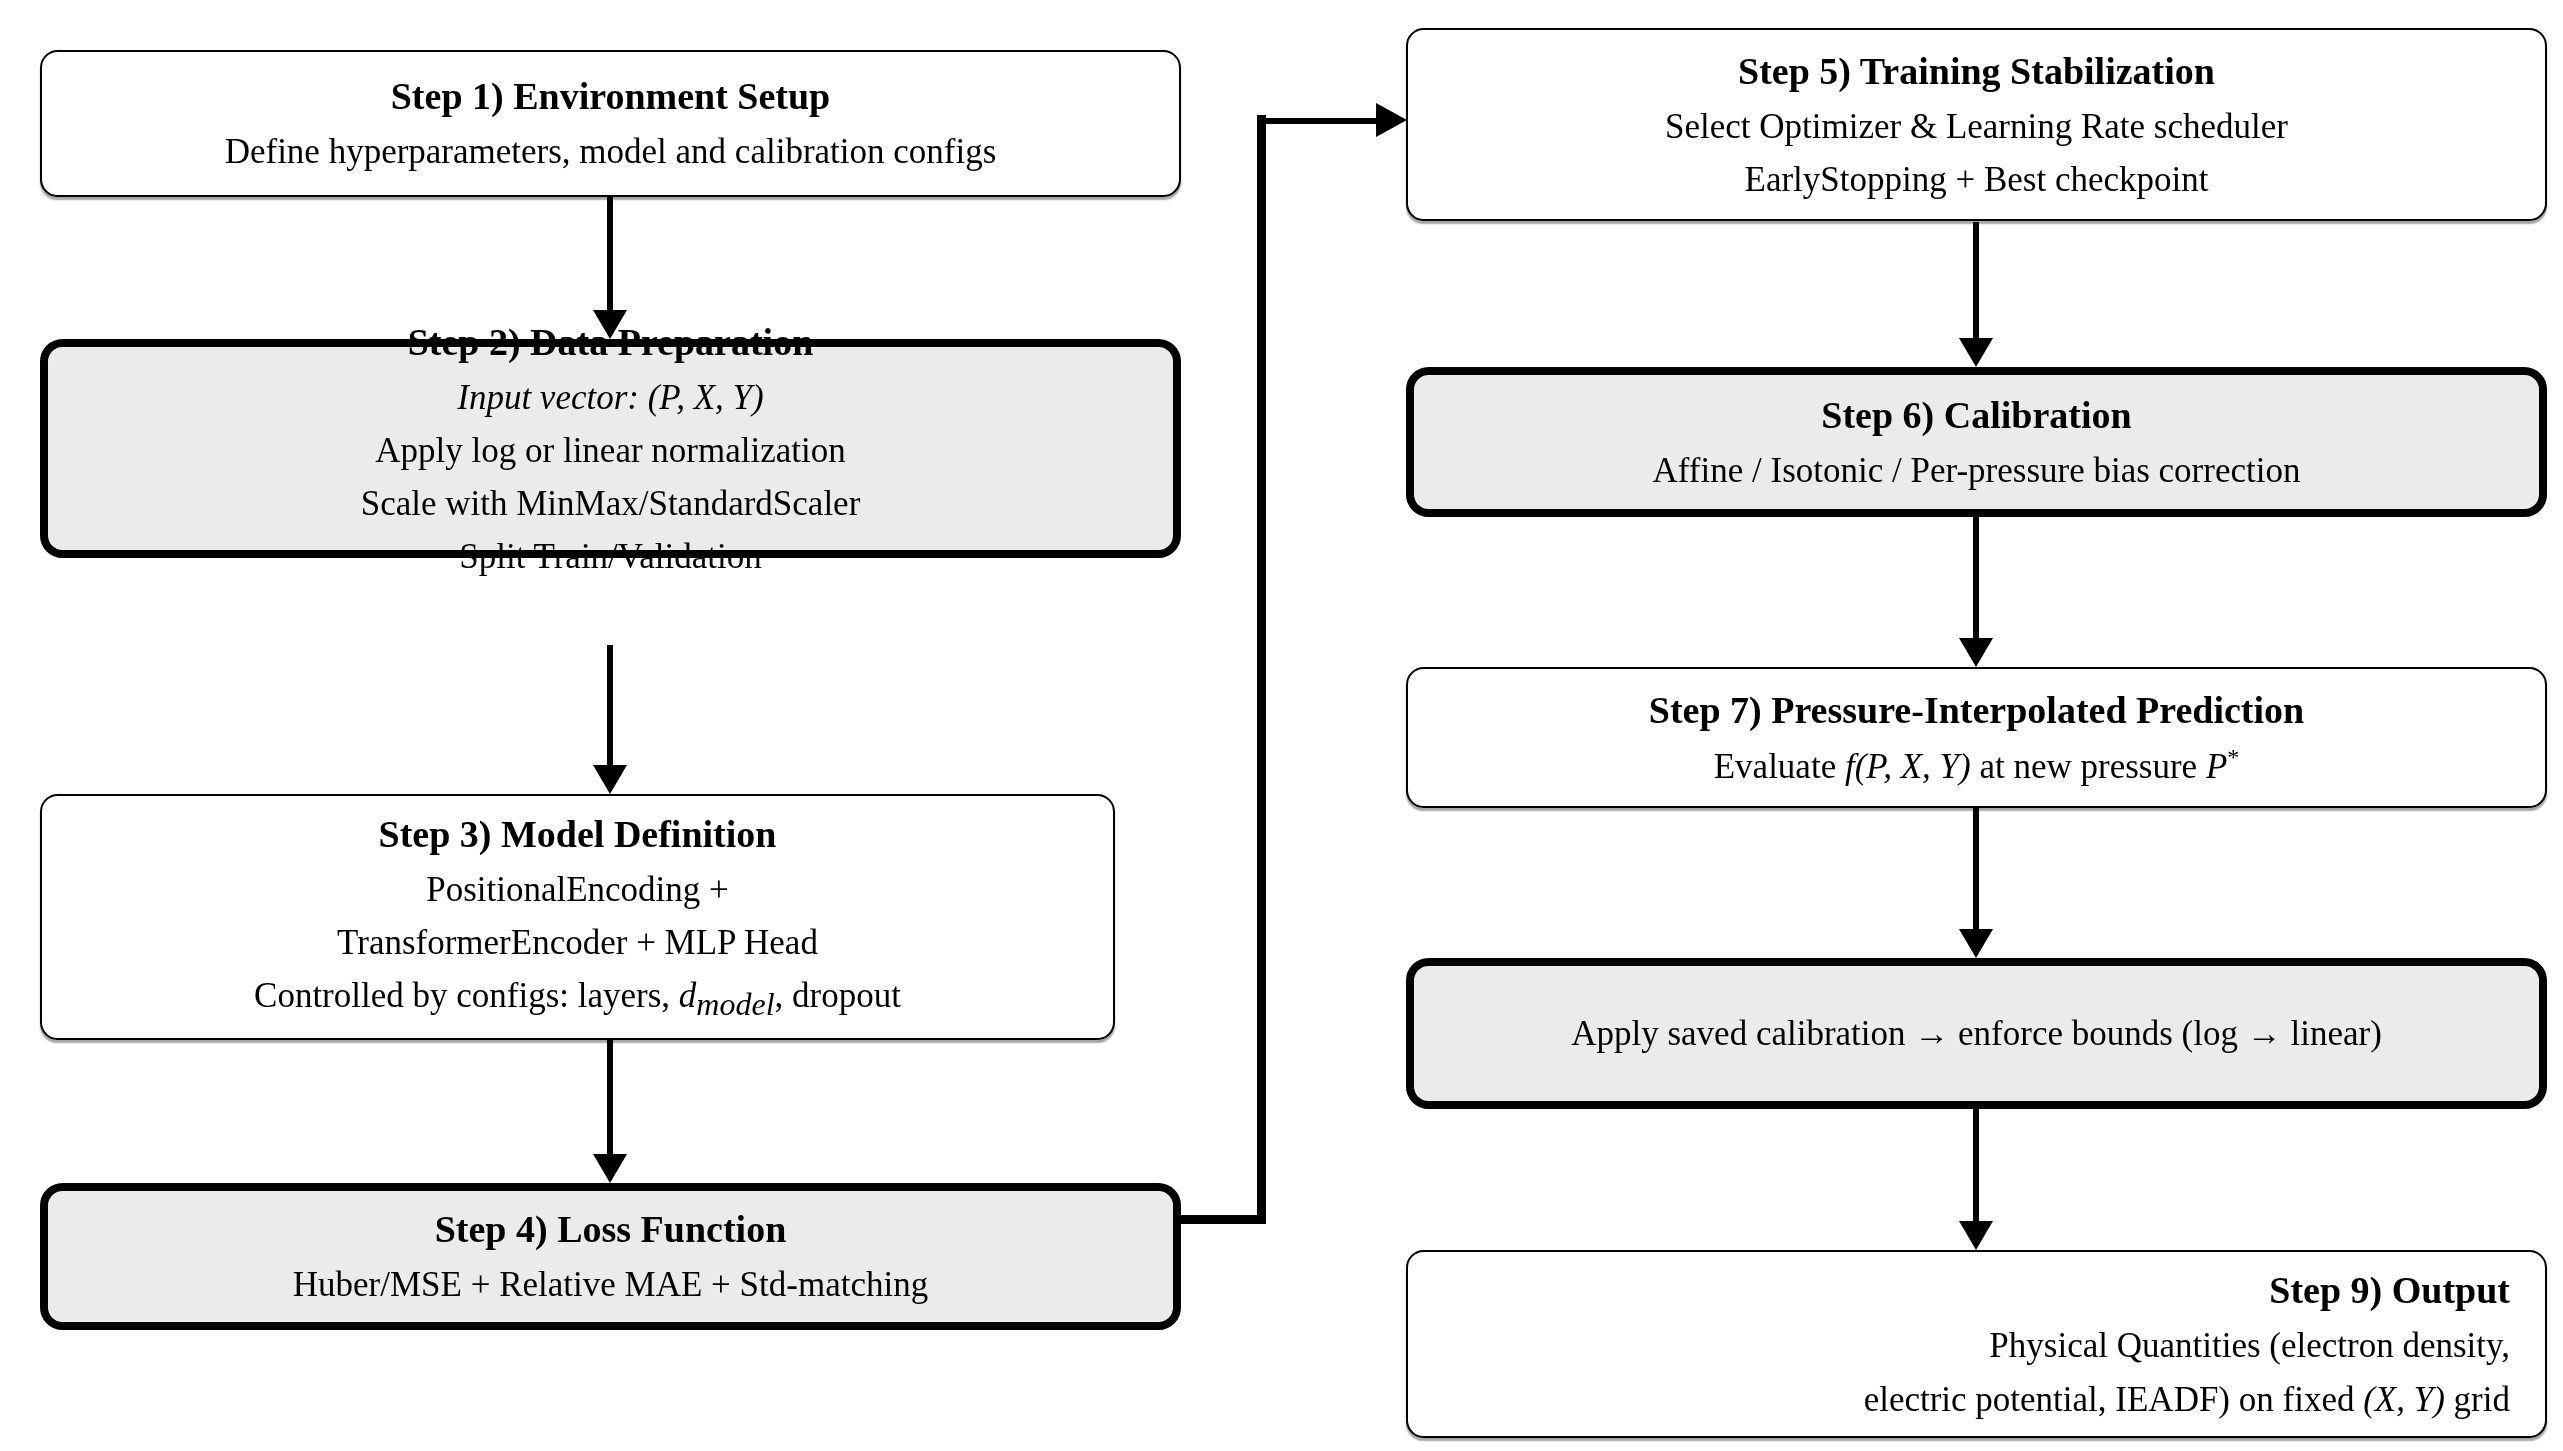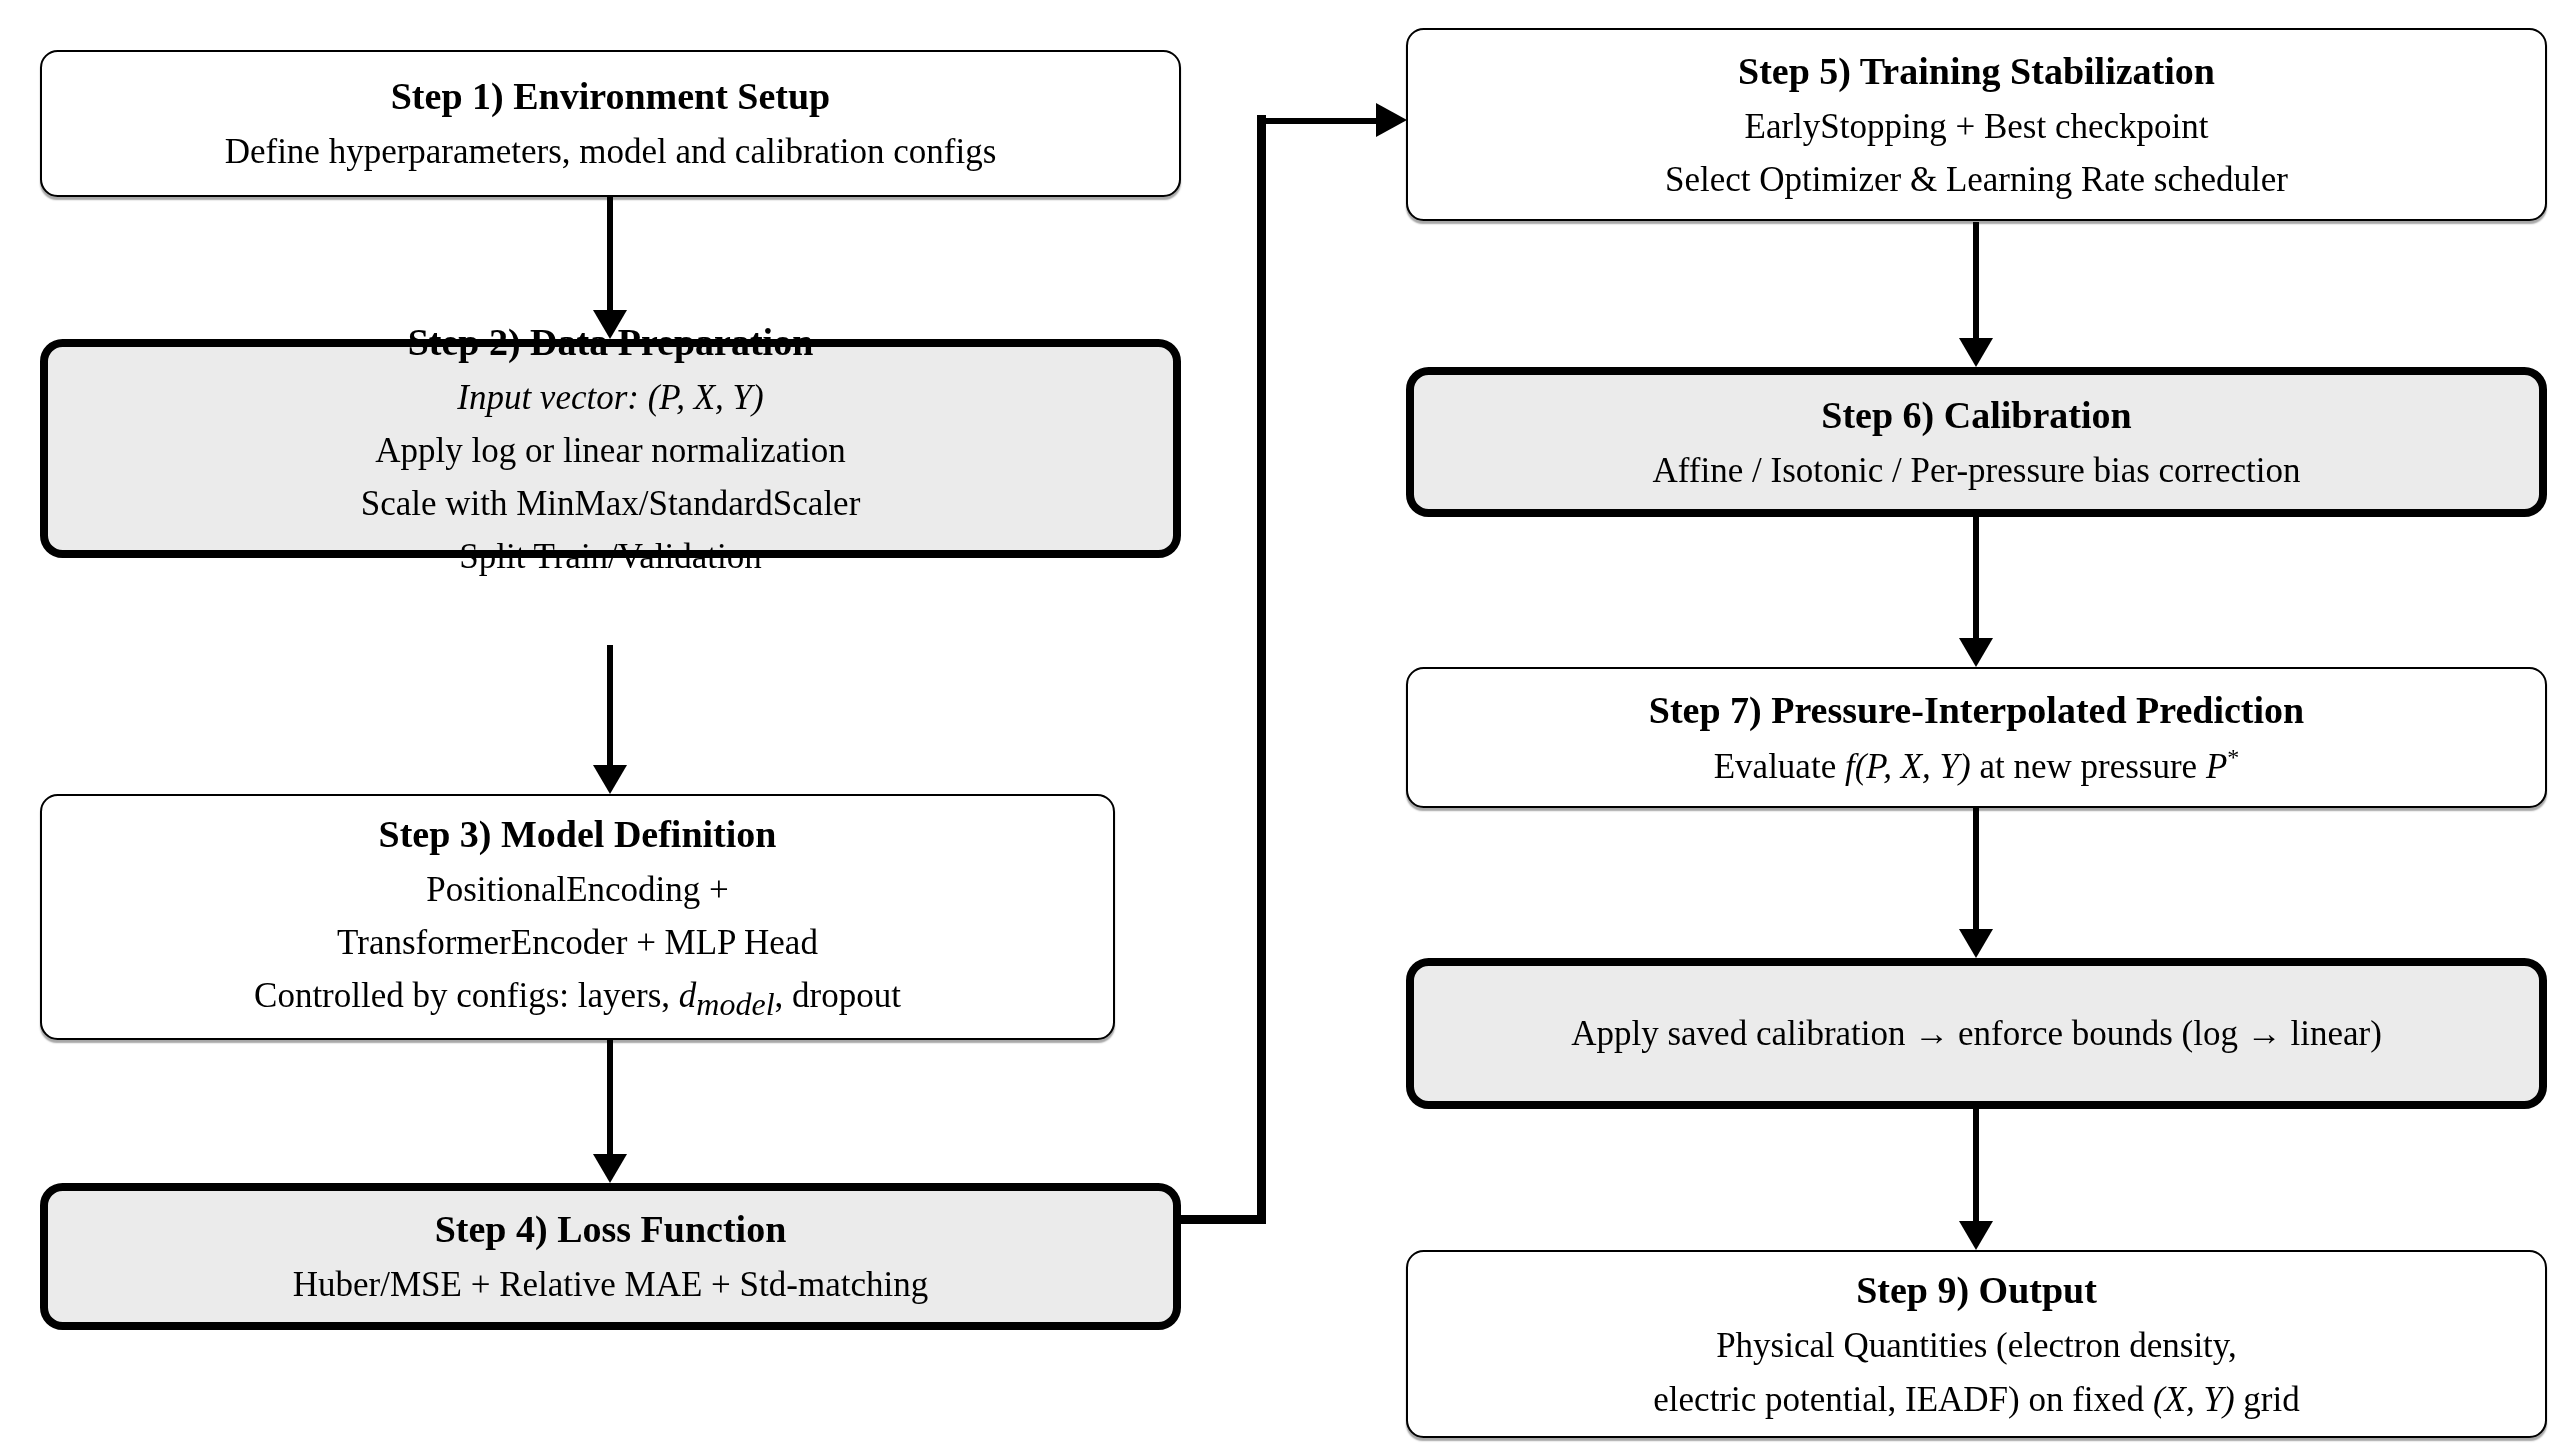--- a/index.html
+++ b/index.html
@@ -81,39 +81,39 @@
     <div class="line"><span>Controlled by configs: layers, </span><span class="it">d</span><sub>model</sub><span>, dropout</span></div>
   </div>
 
   <div class="box emph" style="left:40px; top:1183px; width:1141px; height:147px;">
     <div class="title">Step 4) Loss Function</div>
     <div class="line">Huber/MSE + Relative MAE + Std-matching</div>
   </div>
 
   <div class="box plain" style="left:1406px; top:28px; width:1141px; height:193px;">
     <div class="title">Step 5) Training Stabilization</div>
+    <div class="line">Select Optimizer &amp; Learning Rate scheduler</div>
     <div class="line">EarlyStopping + Best checkpoint</div>
-    <div class="line">Select Optimizer &amp; Learning Rate scheduler</div>
   </div>
 
   <div class="box emph" style="left:1406px; top:367px; width:1141px; height:150px;">
     <div class="title">Step 6) Calibration</div>
     <div class="line">Affine / Isotonic / Per-pressure bias correction</div>
   </div>
 
   <div class="box plain" style="left:1406px; top:667px; width:1141px; height:141px;">
     <div class="title">Step 7) Pressure-Interpolated Prediction</div>
     <div class="line"><span>Evaluate </span><span class="it">f(P, X, Y)</span><span> at new pressure </span><span class="it">P</span><sup>*</sup></div>
   </div>
 
   <div class="box emph" style="left:1406px; top:958px; width:1141px; height:151px;">
     <div class="line">Apply saved calibration → enforce bounds (log → linear)</div>
   </div>
 
-  <div class="box plain" style="left:1406px; top:1250px; width:1141px; height:188px;">
+  <div class="box plain" style="left:1406px; top:1250px; width:1141px; height:188px;align-items:flex-end;">
     <div class="title">Step 9) Output</div>
     <div class="line">Physical Quantities (electron density,</div>
     <div class="line"><span>electric potential, IEADF) on fixed </span><span class="it">(X, Y)</span><span> grid</span></div>
   </div>
 
   <div>
     <div class="vline" style="left:607px; top:197px; height:116px;"></div>
     <div class="head-down" style="left:593px; top:310px;"></div>
   </div>
   <div>

